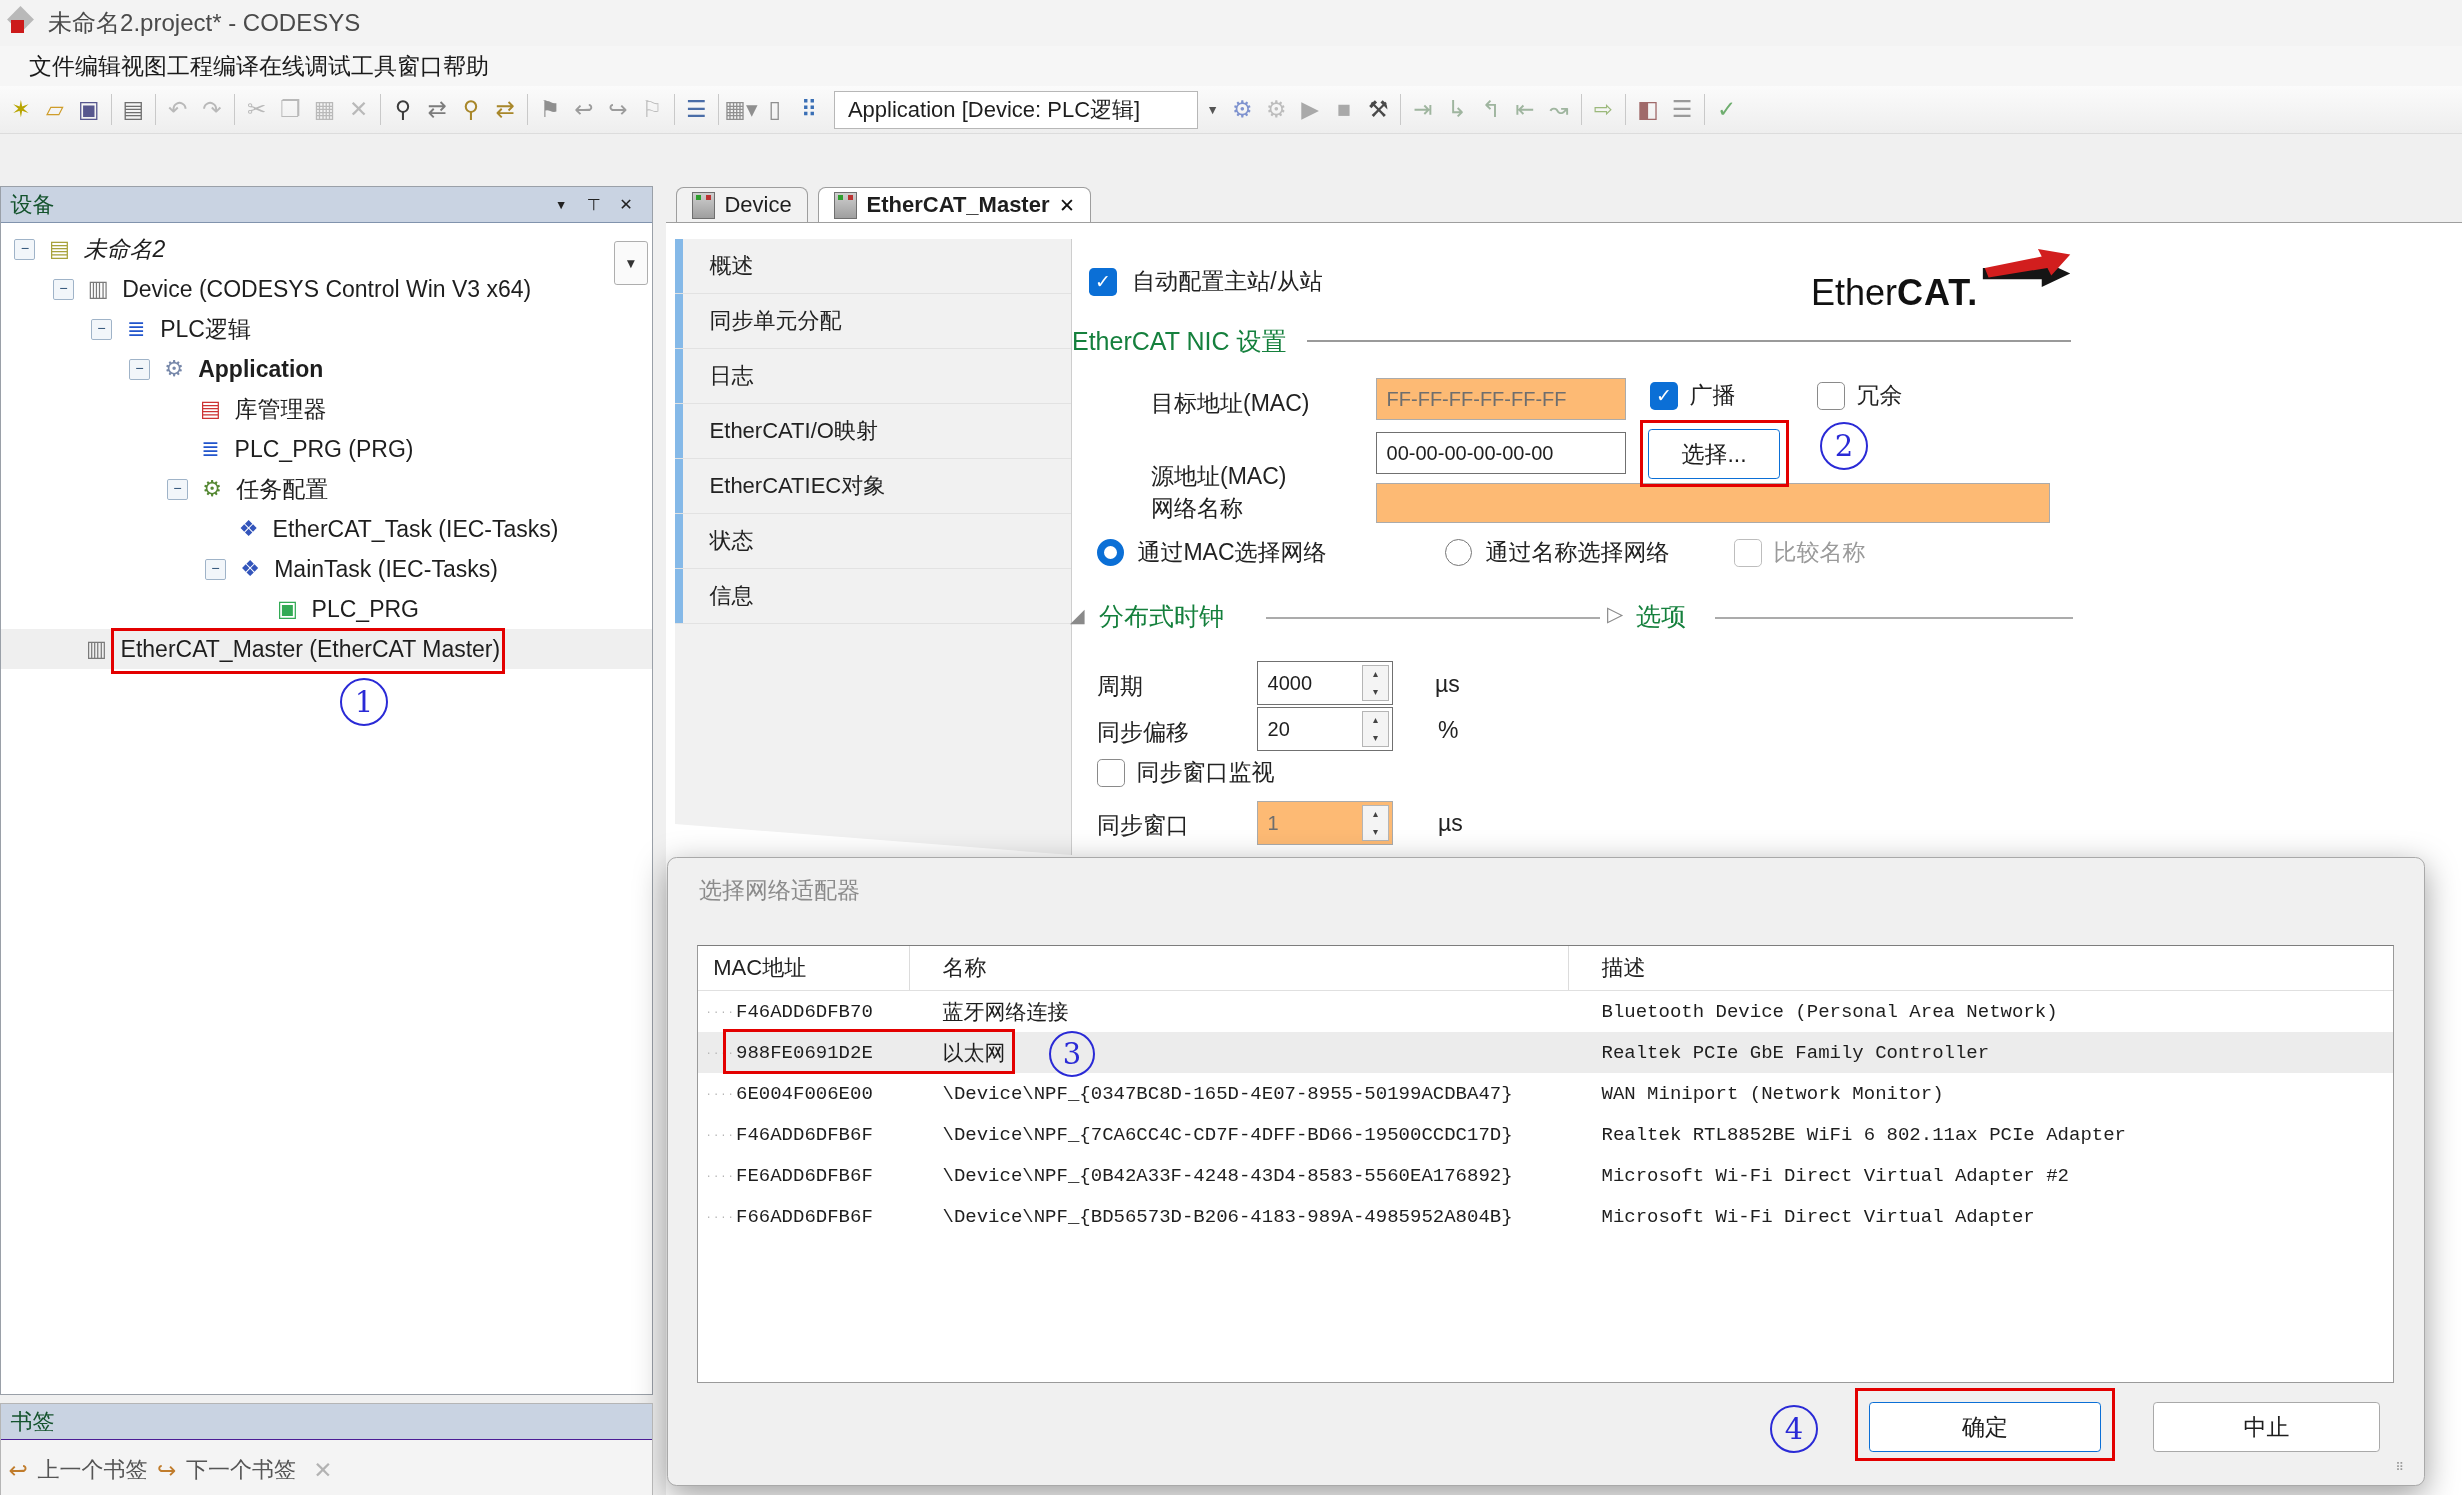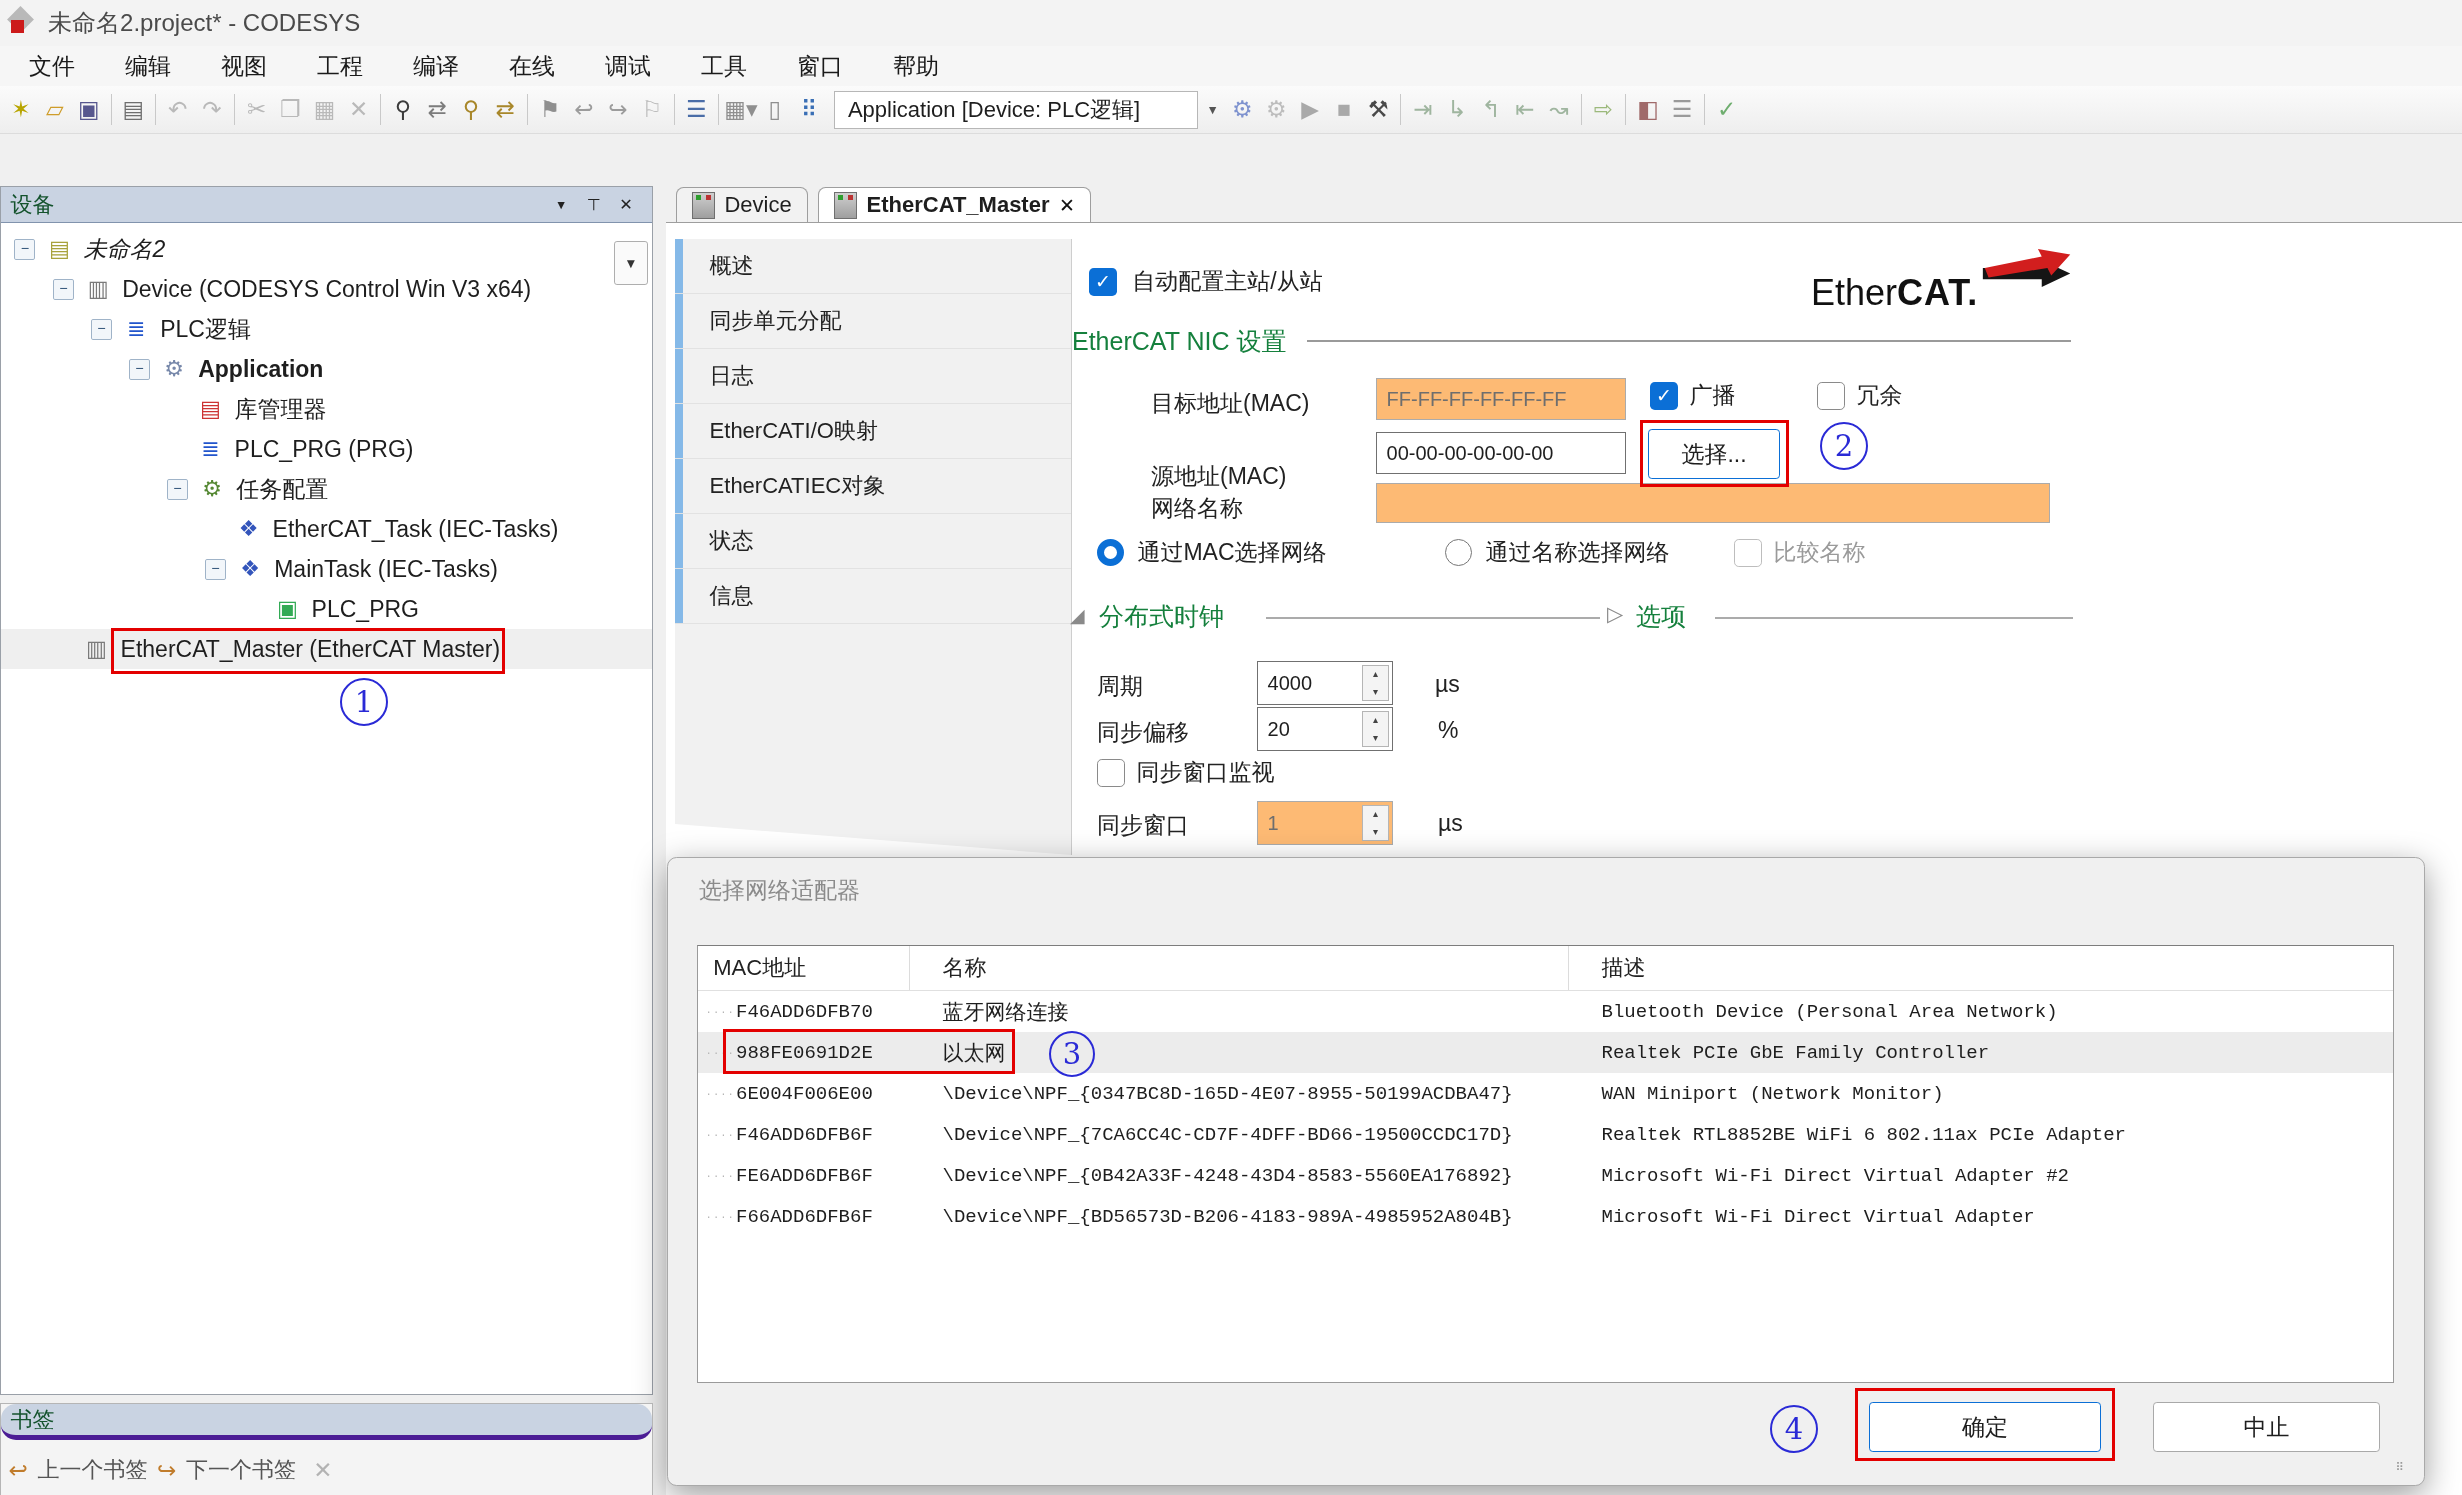--- a/index.html
+++ b/index.html
@@ -5,21 +5,21 @@
   html,body{margin:0;padding:0;}
   body{width:2462px;height:1495px;background:#f0f0f0;font-family:"Liberation Sans","DejaVu Sans",sans-serif;color:#1e1e1e;overflow:hidden;position:relative;}
   .abs{position:absolute;}
   
   #titlebar{left:0;top:0;width:2462px;height:46px;background:#f3f3f3;display:flex;align-items:center;}
   #app-cube{width:29px;height:29px;margin-left:7.6px;position:relative;}
   #app-cube .c1{position:absolute;left:3.8px;top:1.9px;width:19px;height:19px;background:#b9b9b9;transform:rotate(45deg);}
   #app-cube .c2{position:absolute;left:3.8px;top:11.5px;width:12.4px;height:13.4px;background:#cc1a1a;}
   #title-text{margin-left:11.5px;font-size:24px;color:#4a4a4a;}
   
-  #menubar{left:0;top:46px;width:2462px;height:40px;background:#f6f6f6;display:flex;align-items:center;gap:50px;padding-left:29px;box-sizing:border-box;}
+  #menubar{left:0;top:46px;width:2462px;height:40px;background:#f6f6f6;display:flex;align-items:center;padding-left:29px;box-sizing:border-box;}
   .menu-item{font-size:23px;color:#1a1a1a;}
   
   #toolbar{left:0;top:86px;width:2462px;height:48px;background:linear-gradient(#fbfbfb,#eeeeee);border-bottom:1px solid #dcdcdc;display:flex;align-items:center;padding-left:3.8px;box-sizing:border-box;}
   .ticon{width:34px;height:36px;display:flex;align-items:center;justify-content:center;font-size:23px;flex:0 0 auto;}
   .tsep{width:1px;height:31px;background:#c9c9c9;margin:0 4.8px;flex:0 0 auto;}
   #app-combo{height:36px;min-width:336px;background:#fff;border:1px solid #b7b7b7;display:flex;align-items:center;padding:0 13.4px;font-size:22px;margin:0 1.9px 0 7.6px;}
   #app-combo-arrow{width:25px;height:36px;display:flex;align-items:center;justify-content:center;font-size:12.4px;color:#555;}
   
   #device-panel{left:0;top:186px;width:653px;height:1209px;background:#fff;border:1px solid #9aa0a8;box-sizing:border-box;}
   .panel-header{height:36px;background:#c9d3e2;border-bottom:1.9px solid #8193ad;display:flex;align-items:center;padding:0 9.6px;box-sizing:border-box;}
@@ -415,21 +415,21 @@
           <div class="td col-desc mono">Microsoft Wi-Fi Direct Virtual Adapter</div>
         </div>
       </div>
   </div>
   <div class="btn focus" style="position:absolute;left:1201px;top:544px;width:232px;height:50px;">确定</div>
   <div class="btn" style="position:absolute;left:1485px;top:544px;width:227px;height:50px;">中止</div>
   <div id="resize-grip">⠿</div>
 </div>
 
 <div class="abs" id="bookmarks-panel">
-  <div class="panel-header" style="border-bottom:5px solid #4c1d95;border-radius:15px;">
+  <div class="panel-header" style="border-bottom:1px solid #4c1d95;">
     <span class="ph-title">书签</span>
   </div>
   <div id="bm-toolbar">
     <span class="bm-ico">↩</span>
     <span class="bm-label">上一个书签</span>
     <span class="bm-ico">↪</span>
     <span class="bm-label">下一个书签</span>
     <span class="bm-x">✕</span>
   </div>
 </div>

